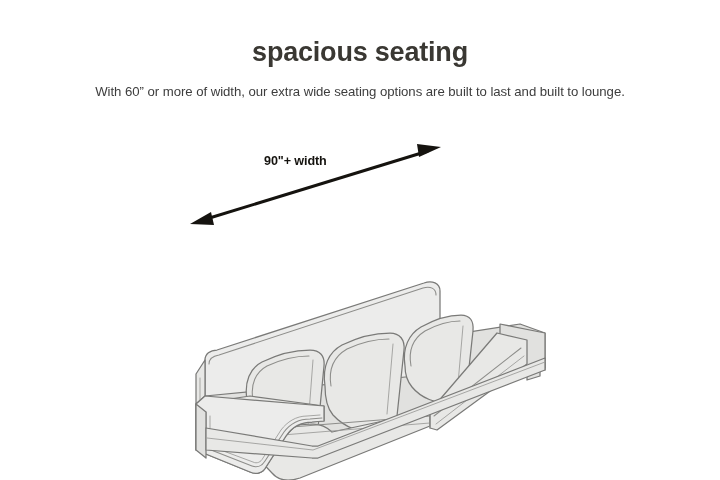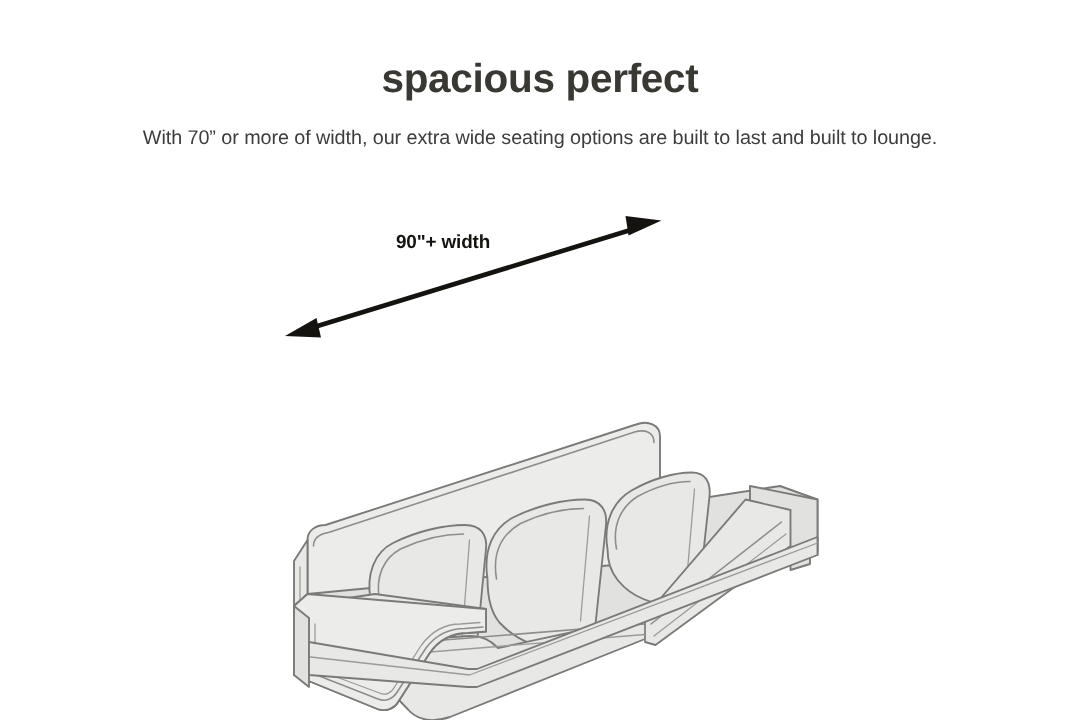--- a/index.html
+++ b/index.html
@@ -125,24 +125,24 @@
     fill: #15130f;
     letter-spacing: -0.1px;
   }
 </style>
 </head>
 <body>
 
 <div id="page">
 
   <div id="heading-block">
-    <h1 id="page-title">spacious perfect</h1>
+    <h1 id="page-title">spacious seating</h1>
 
     <div id="subtitle-block">
-      <span class="subtitle-line">With 70” or more of width, our extra wide seating options are built to last and built to lounge.</span>
+      <span class="subtitle-line">With 60” or more of width, our extra wide seating options are built to last and built to lounge.</span>
     </div>
   </div>
 
   <div id="illustration">
     <svg id="sofa-svg" viewBox="0 0 720 352" xmlns="http://www.w3.org/2000/svg">
 
       <g>
 
         <path class="panel-dk" d="M 206 252
                  L 206 300

